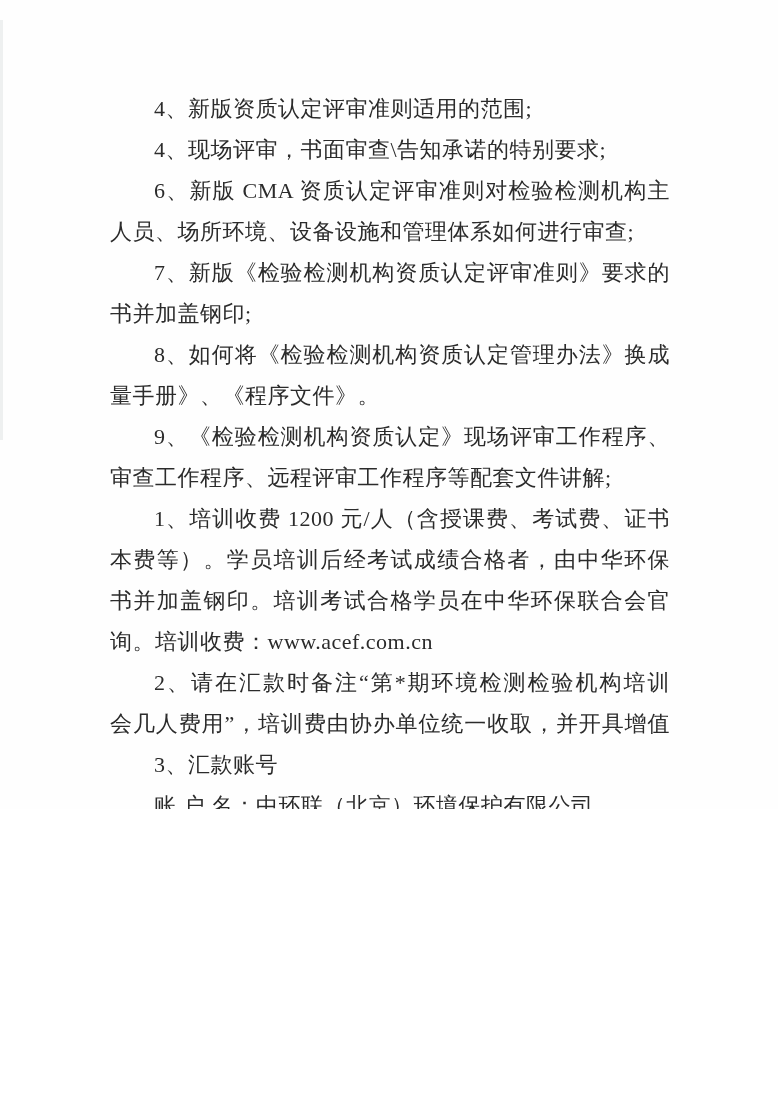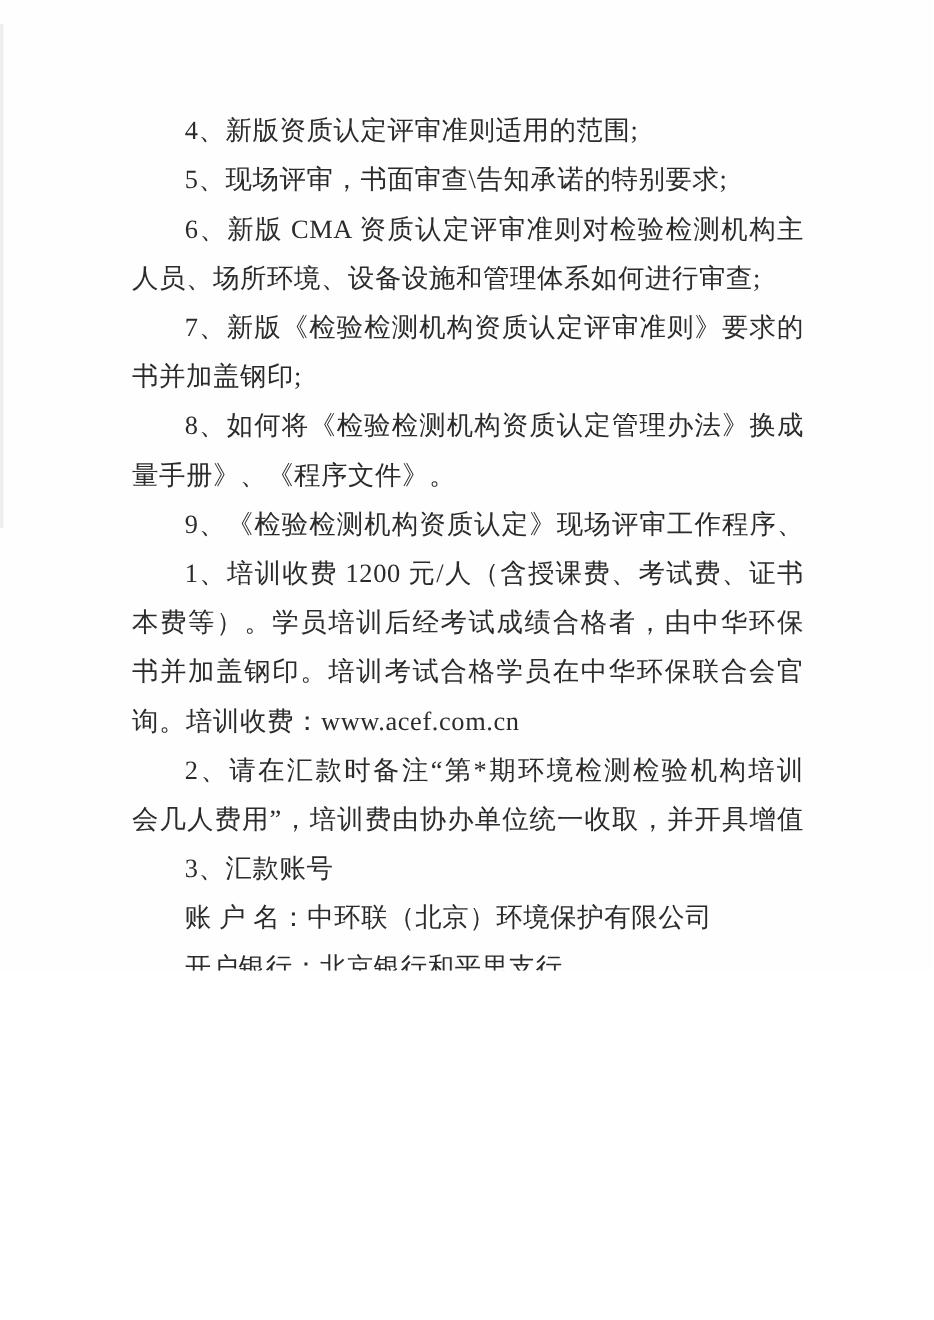--- a/index.html
+++ b/index.html
@@ -88,28 +88,29 @@
 </style>
 </head>
 <body>
 
 <div class="page" style="color: rgb(43, 43, 43); background: rgb(254, 254, 254);">
 
   <div class="scan-edge-left"></div>
 
   <div class="text-block">
       <div class="line indent">4、新版资质认定评审准则适用的范围;</div>
-      <div class="line indent">5、现场评审，书面审查\告知承诺的特别要求;</div>
+      <div class="line indent">4、现场评审，书面审查\告知承诺的特别要求;</div>
       <div class="line indent stretch">6、新版 CMA 资质认定评审准则对检验检测机构主体、</div>
       <div class="line">人员、场所环境、设备设施和管理体系如何进行审查;</div>
       <div class="line indent stretch">7、新版《检验检测机构资质认定评审准则》要求的评</div>
       <div class="line">书并加盖钢印;</div>
       <div class="line indent stretch">8、如何将《检验检测机构资质认定管理办法》换成《质</div>
       <div class="line">量手册》、《程序文件》。</div>
       <div class="line indent stretch">9、《检验检测机构资质认定》现场评审工作程序、书面</div>
+      <div class="line">审查工作程序、远程评审工作程序等配套文件讲解;</div>
       <div class="line indent stretch">1、培训收费 1200 元/人（含授课费、考试费、证书工</div>
       <div class="line stretch">本费等）。学员培训后经考试成绩合格者，由中华环保联合</div>
       <div class="line stretch">书并加盖钢印。培训考试合格学员在中华环保联合会官网查</div>
       <div class="line">询。培训收费：www.acef.com.cn</div>
       <div class="line indent stretch">2、请在汇款时备注“第*期环境检测检验机构培训+参</div>
       <div class="line stretch">会几人费用”，培训费由协办单位统一收取，并开具增值税</div>
       <div class="line indent">3、汇款账号</div>
       <div class="line indent">账 户 名：中环联（北京）环境保护有限公司</div>
       <div class="line indent">开户银行：北京银行和平里支行</div>
     </div>

